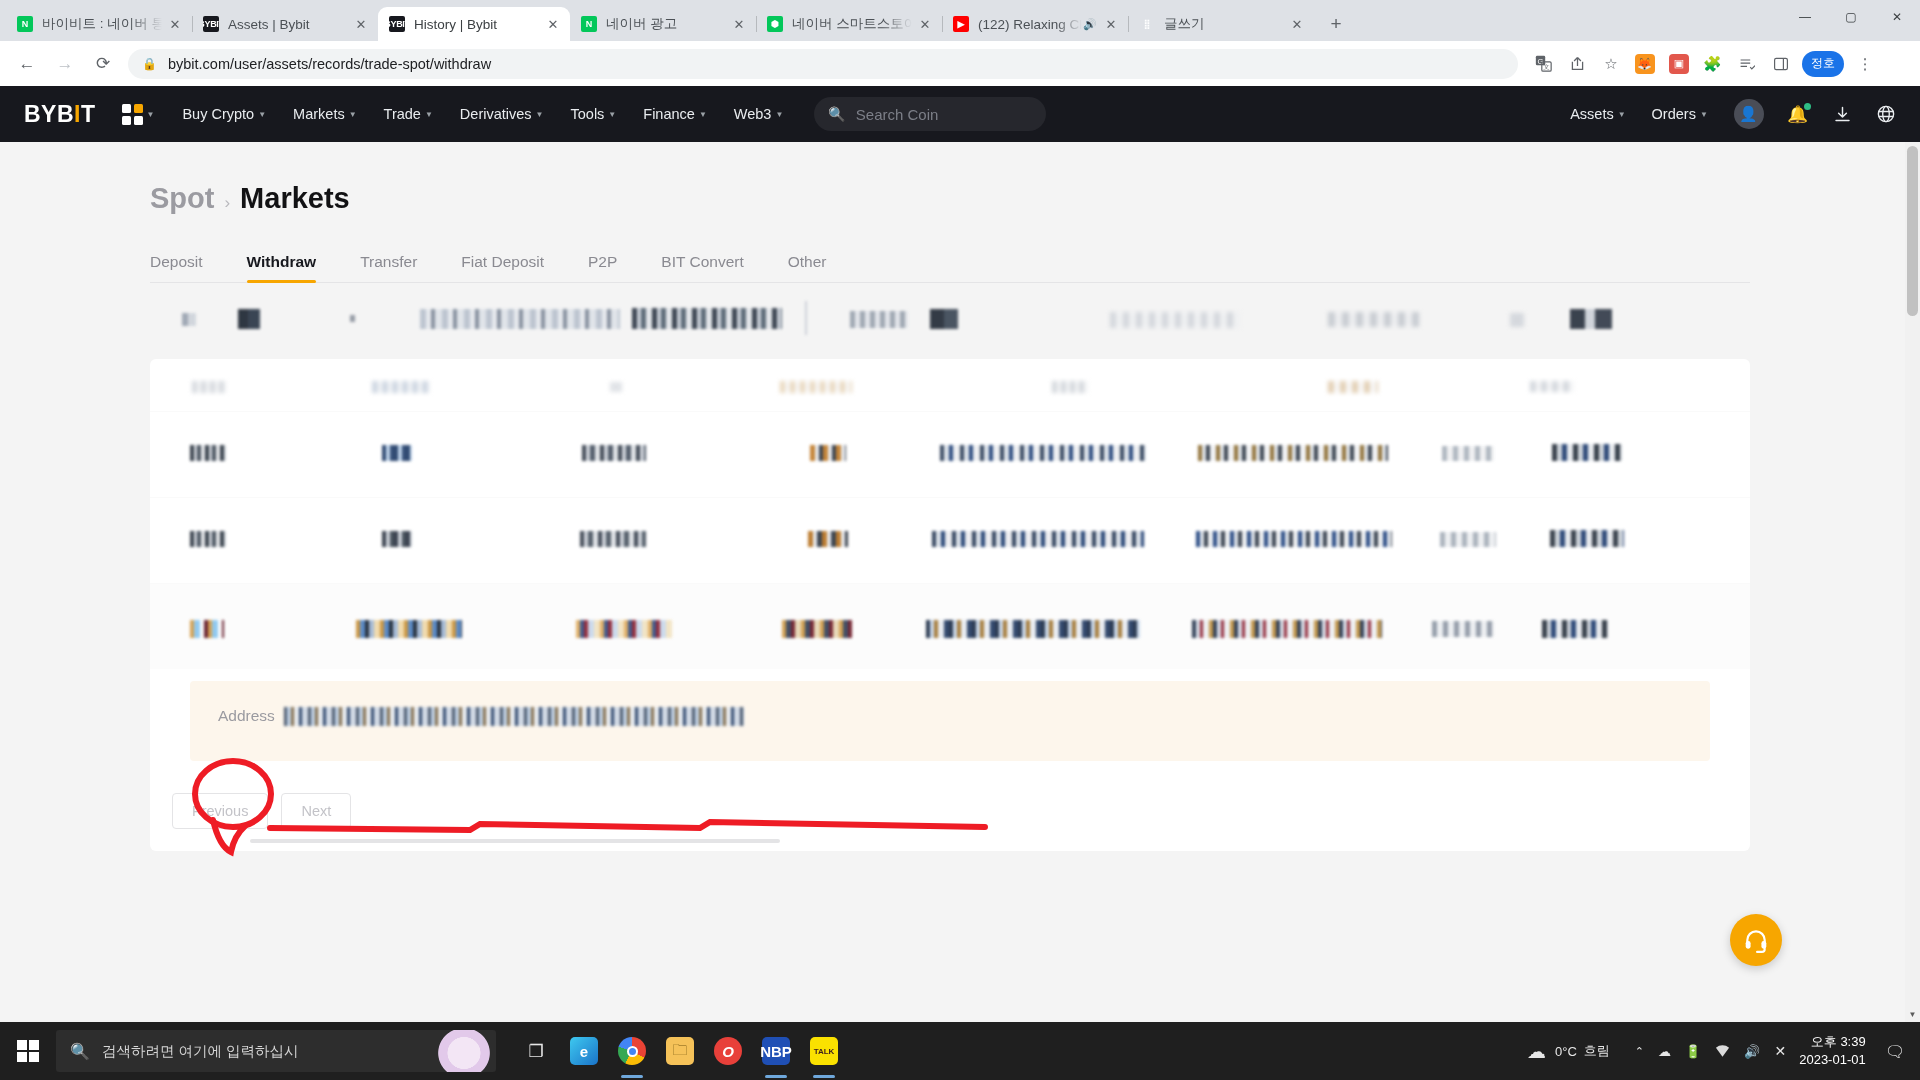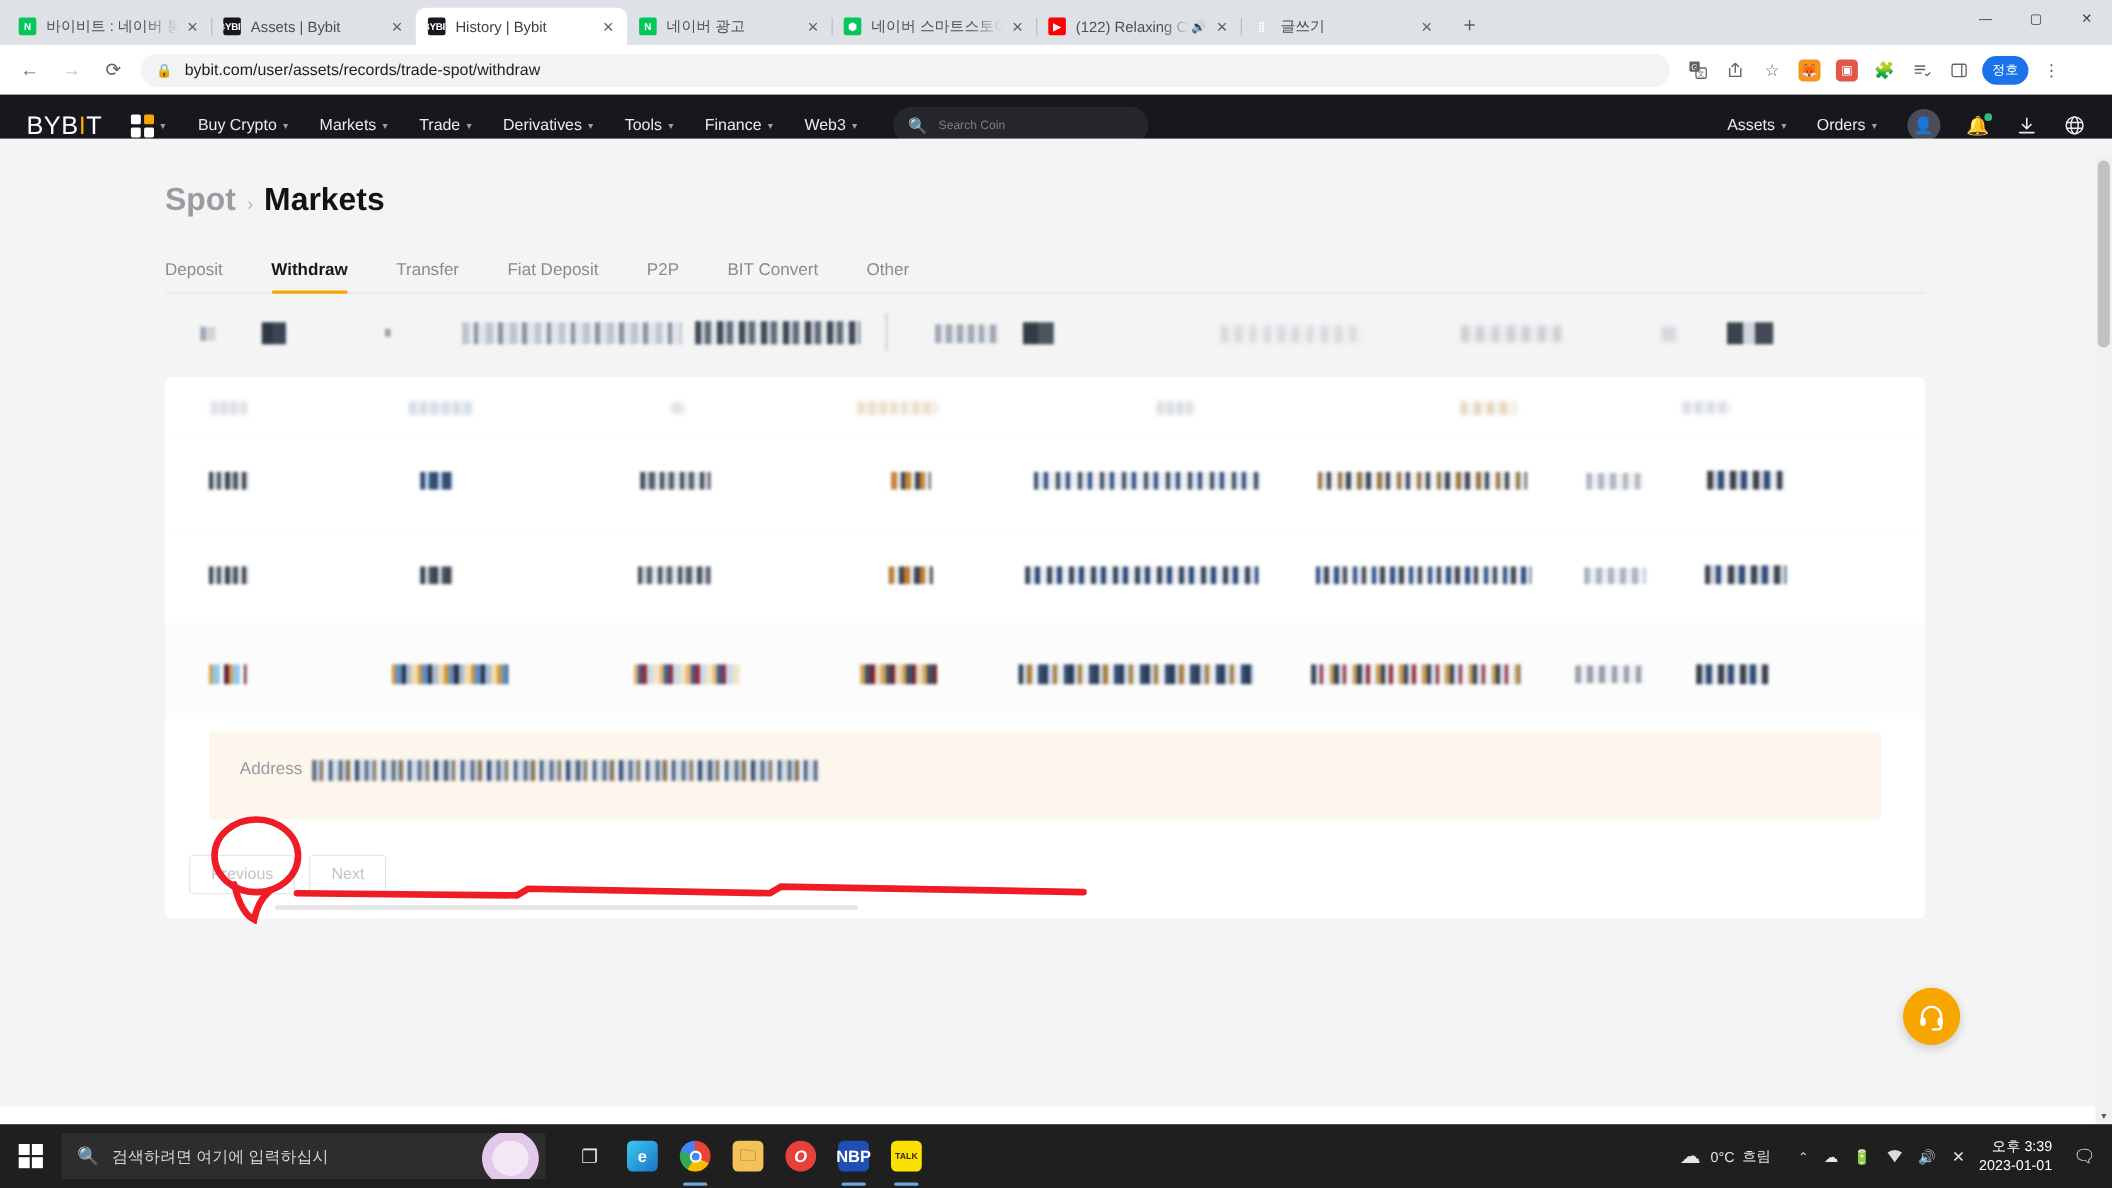--- a/index.html
+++ b/index.html
@@ -97,61 +97,61 @@
     color: #fff; font-size: 12px; display: flex; align-items: center;
     margin: 0 4px;
   }
 
   
   .bybitnav {
     position: absolute; top: 86px; left: 0; width: 1920px; height: 56px;
     background: #17181e; display: flex; align-items: center; padding: 0 24px;
   }
   .logo {
-    font-size: 23px; font-weight: normal; color: #fff; letter-spacing: 0.5px;
+    font-size: 23px; font-weight: bold; color: #fff; letter-spacing: 0.5px;
     display: flex; margin-right: 26px;
   }
   .logo .acc { color: #f7a600; }
   .gridicon { display: flex; align-items: center; margin-right: 28px; }
   .gridsq {
     display: grid; grid-template-columns: 9px 9px; grid-template-rows: 9px 9px;
     gap: 3px;
   }
   .gridsq i { background: #fff; border-radius: 1.5px; display:block; }
   .gridsq i.o { background: #f7a600; }
   .caret { font-size: 8px; margin-left: 4px; color: #9aa0a6; }
   .navitem {
     font-size: 14.5px; color: #e9ecef; margin-right: 27px;
     display: flex; align-items: center; white-space: nowrap;
   }
   .searchbox {
     width: 232px; height: 34px; background: #26272d; border-radius: 17px;
     display: flex; align-items: center; padding: 0 14px; margin-left: 4px;
   }
   .searchbox .sicon { color: #8a8d96; font-size: 14px; margin-right: 10px; }
-  .searchbox .sph { color: #7c7f88; font-size: 11px; }
+  .searchbox .sph { color: #7c7f88; font-size: 15px; }
   .navright { margin-left: auto; display: flex; align-items: center; }
   .navright .navitem { margin-right: 0; margin-left: 26px; justify-content: center; }
   .avatar {
     width: 30px; height: 30px; border-radius: 50%; background: #4a4d57;
     margin-left: 26px; display: flex; align-items: center;
     justify-content: center; font-size: 15px; color: #c9ccd3;
   }
   .nicon {
     margin-left: 24px; color: #e9ecef; font-size: 17px; position: relative;
     display: flex; align-items: center;
   }
   .nicon .dot {
     position: absolute; top: -1px; right: -2px; width: 7px; height: 7px;
     border-radius: 50%; background: #2ebd85;
   }
 
   
   .pagebody {
-    position: absolute; top: 126px; left: 0; width: 1920px; height: 880px;
+    position: absolute; top: 142px; left: 0; width: 1920px; height: 880px;
     background: #f4f4f4; overflow: hidden;
   }
   .content { padding: 40px 0 0 150px; }
   .breadcrumb {
     display: flex; align-items: baseline; font-size: 29px; font-weight: bold;
     margin-bottom: 26px;
   }
   .breadcrumb .crumb-parent { color: #9b9ba1; }
   .breadcrumb .crumb-sep {
     color: #b8b8bd; font-size: 17px; margin: 0 10px; font-weight: normal;

